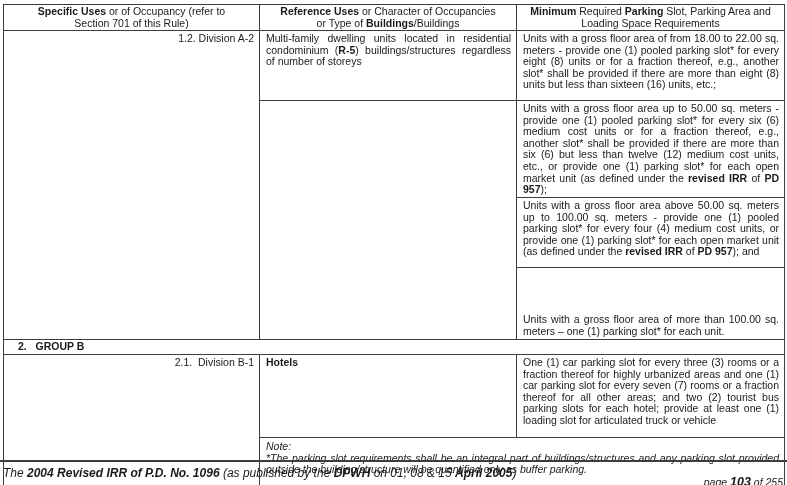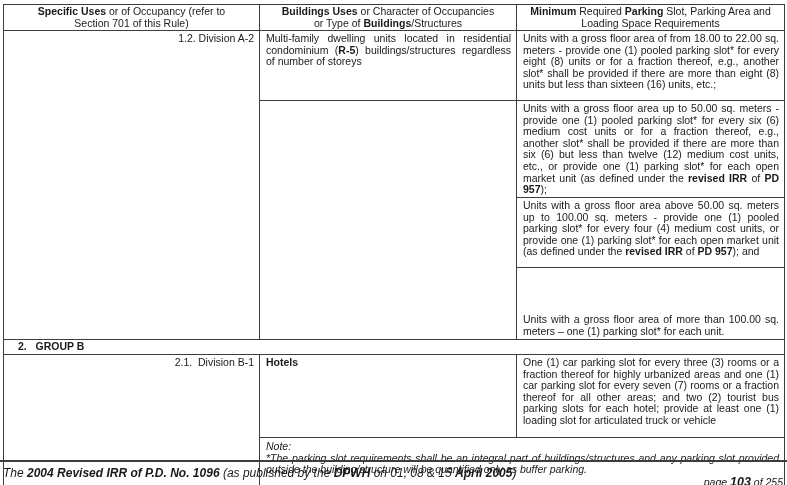--- a/index.html
+++ b/index.html
@@ -39,22 +39,22 @@
       <col style="width:257px">
       <col style="width:268px">
     </colgroup>
     <tbody>
         <tr style="height:26px;">
       <th>
         <div class="hline"><span class="seg-b">Specific Uses</span><span> or of Occupancy (refer to</span></div>
         <div class="hline"><span>Section 701 of this Rule)</span></div>
       </th>
       <th>
-        <div class="hline"><span class="seg-b">Buildings Uses</span><span> or Character of Occupancies</span></div>
-        <div class="hline"><span>or Type of </span><span class="seg-b">Buildings</span><span>/Structures</span></div>
+        <div class="hline"><span class="seg-b">Reference Uses</span><span> or Character of Occupancies</span></div>
+        <div class="hline"><span>or Type of </span><span class="seg-b">Buildings</span><span>/Buildings</span></div>
       </th>
       <th>
         <div class="hline"><span class="seg-b">Minimum</span><span> Required </span><span class="seg-b">Parking</span><span> Slot, Parking Area and</span></div>
         <div class="hline"><span>Loading Space Requirements</span></div>
       </th>
     </tr>
     <tr style="height:70px;">
       <td rowspan="4">
         <div class="cv label-cell">1.2. Division A-2</div>
       </td>

